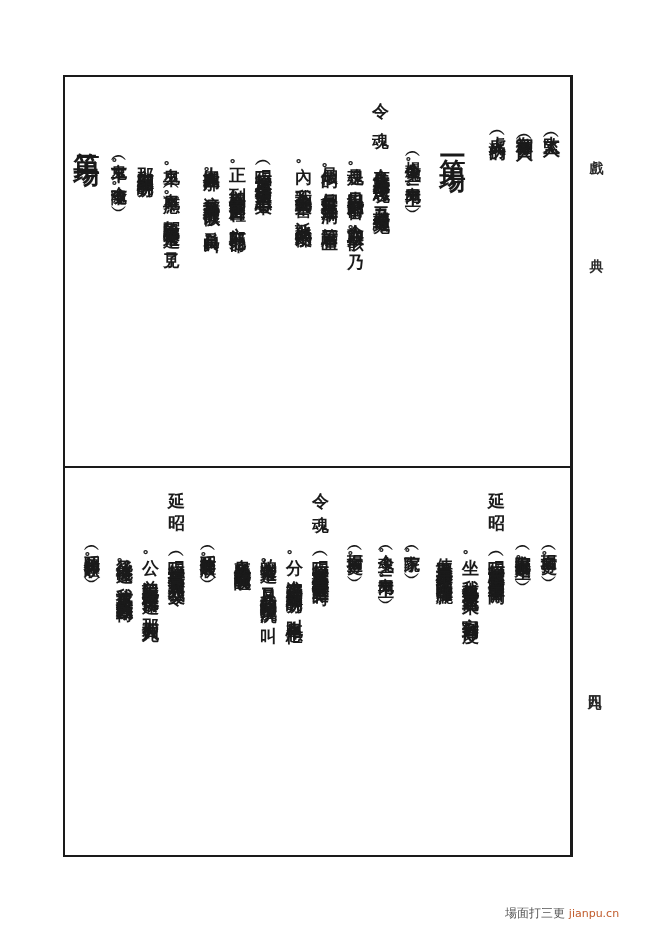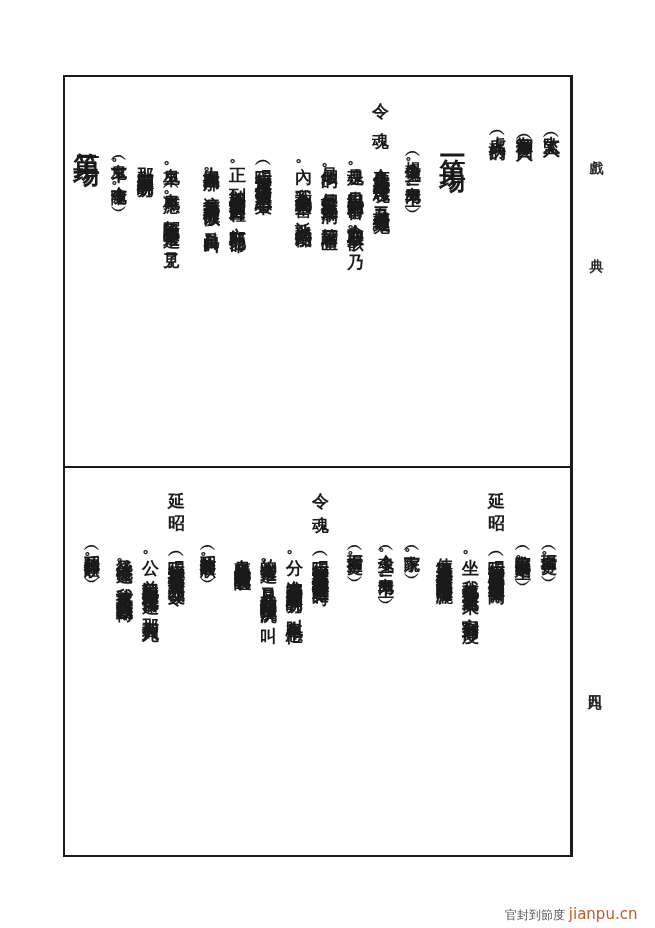--- a/index.html
+++ b/index.html
@@ -49,21 +49,21 @@
       color: #2a2a2a;
     }
     .watermark {
       position: absolute;
       left: 505px; top: 905px;
       font-family: "DejaVu Sans", sans-serif;
       font-size: 12px;
       color: #555;
       white-space: nowrap;
     }
-    .watermark .latin { color: #c05a2a; font-size: 15px; }
+    .watermark .latin { color: #c05a2a; font-size: 11px; }
   </style>
 </head>
 <body>
 
 <div class="frame"></div>
 <div class="divider"></div>
 
 <div class="margin-text" style="left:588px; top:150px;">戲</div>
 <div class="margin-text" style="left:588px; top:248px;">典</div>
 <div class="margin-text" style="left:586px; top:685px;">四九四</div>
@@ -115,15 +115,15 @@
 
 <div class="col speaker" style="left:168px; top:478px; letter-spacing:24px;">延昭</div>
 
 <div class="col" style="left:168px; top:545px;">（唱二簧搖板）猛抬頭又只見我父令</div>
 <div class="col" style="left:142px; top:545px;">公。曾記得在兩狼父把命送。那有個人死</div>
 <div class="col" style="left:116px; top:545px;">後又能復逢。我這裏下位去難以動轉。</div>
 
 <div class="col small" style="left:84px; top:540px;">（延昭仍作睡狀。）</div>
 
 <div class="watermark">
-  <span>官封到節度</span>
+  <span>場面打三更</span>
   <span class="latin">jianpu.cn</span>
 </div>
 
 </body></html>

